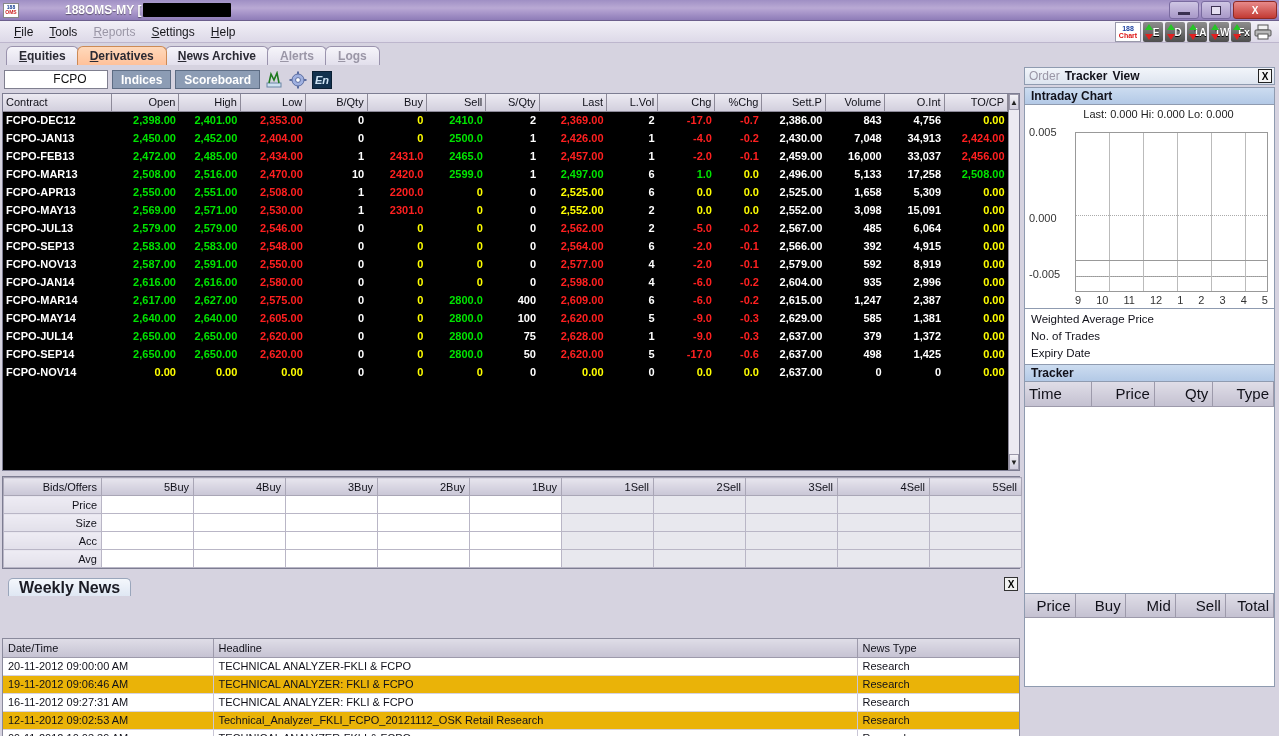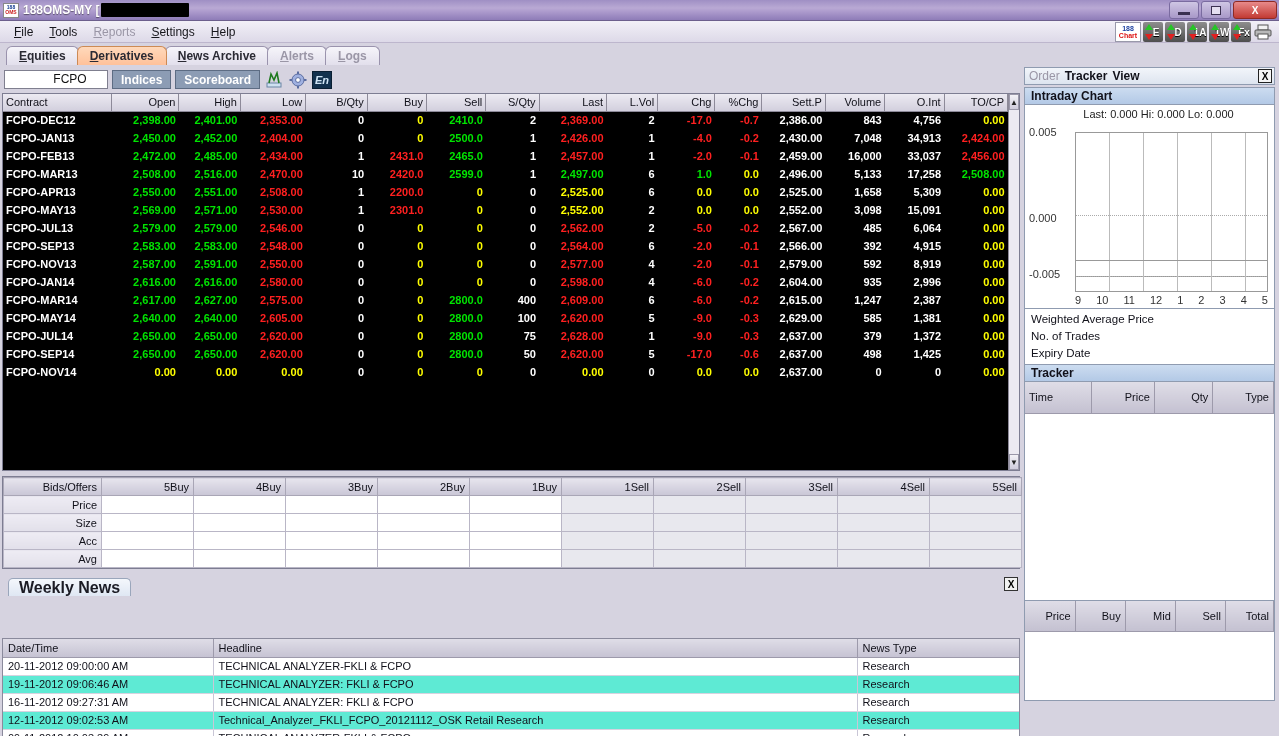--- a/index.html
+++ b/index.html
@@ -10,20 +10,21 @@
     font-family: "Liberation Sans", sans-serif;
     background: #d6d3e0;
   }
   
   #titlebar {
     height: 21px; width: 100%;
     background: linear-gradient(to bottom, #9f8fc4 0%, #b9a9d4 40%, #ab99cc 60%, #8e7cb8 100%);
     display: flex; align-items: center;
     position: relative;
     border-bottom: 1px solid #6c5f8c;
+    gap: 42px;
   }
   #appicon {
     width: 16px; height: 15px; margin: 0 4px 0 3px;
     background: #fff; border: 1px solid #888;
     display: flex; flex-direction: column; align-items: center; justify-content: center;
     font-size: 5px; line-height: 5px; font-weight: bold; color: #123a8f;
     flex: 0 0 auto;
   }
   #appicon .l2 { color: #c22; }
   #titletext {
@@ -199,21 +200,21 @@
     background: linear-gradient(to bottom,#dfdde7,#c6c3d3);
     border-right: 1px solid #9d9aab; border-bottom: 1px solid #9d9aab;
     font-size: 11px; font-weight: normal; color: #11111a;
     height: 18px; padding: 0 5px; text-align: left;
   }
   table.news td {
     font-size: 11px; color: #11111a; height: 18px; padding: 0 5px;
     border-right: 1px solid #c9c6d6; border-bottom: 1px solid #d6d3e0;
     white-space: nowrap; overflow: hidden;
   }
-  table.news tr.alt td { background: #5eead4; }
+  table.news tr.alt td { background: #eab308; }
   
   #rightinner { padding: 2px 4px 0 2px; height: 691px; }
   #orderhdr {
     height: 18px; display: flex; align-items: center; gap: 5px;
     border: 1px solid #8f9bb0; background: linear-gradient(to bottom,#f2f5fa,#dde4ef);
     padding: 0 4px; position: relative; margin-bottom: 2px;
   }
   #orderhdr .ot { font-size: 12px; color: #9a96a6; }
   #orderhdr .ot.strong { color: #11111a; font-weight: bold; }
   #orderclose {
@@ -250,22 +251,22 @@
   #trackerpanel .hdr {
     height: 17px; background: linear-gradient(to bottom,#ccdcf0,#b3c9e6);
     font-size: 12px; font-weight: bold; color: #11111a;
     display: flex; align-items: center; padding-left: 6px;
     border-bottom: 1px solid #8f9bb0;
   }
   table.tracker, table.bottomgrid { width: 100%; border-collapse: collapse; table-layout: fixed; }
   table.tracker th, table.bottomgrid th {
     background: linear-gradient(to bottom,#dfdde7,#c4c1d1);
     border-right: 1px solid #9d9aab; border-bottom: 1px solid #9d9aab;
-    font-size: 11px; font-weight: normal; color: #11111a;
-    height: 31px; padding: 0 4px; text-align: right;
+    font-size: 15px; font-weight: normal; color: #11111a;
+    height: 24px; padding: 0 4px; text-align: right;
   }
   table.tracker th.lft { text-align: left; }
   #trackerbody { height: 186px; background: #fff; }
   #bottomgridwrap { border: 1px solid #8f9bb0; border-top: none; background: #fff; }
   #bottomgridbody { height: 68px; background: #fff; }
 </style>
 </head>
 <body>
 
 <div id="titlebar">

